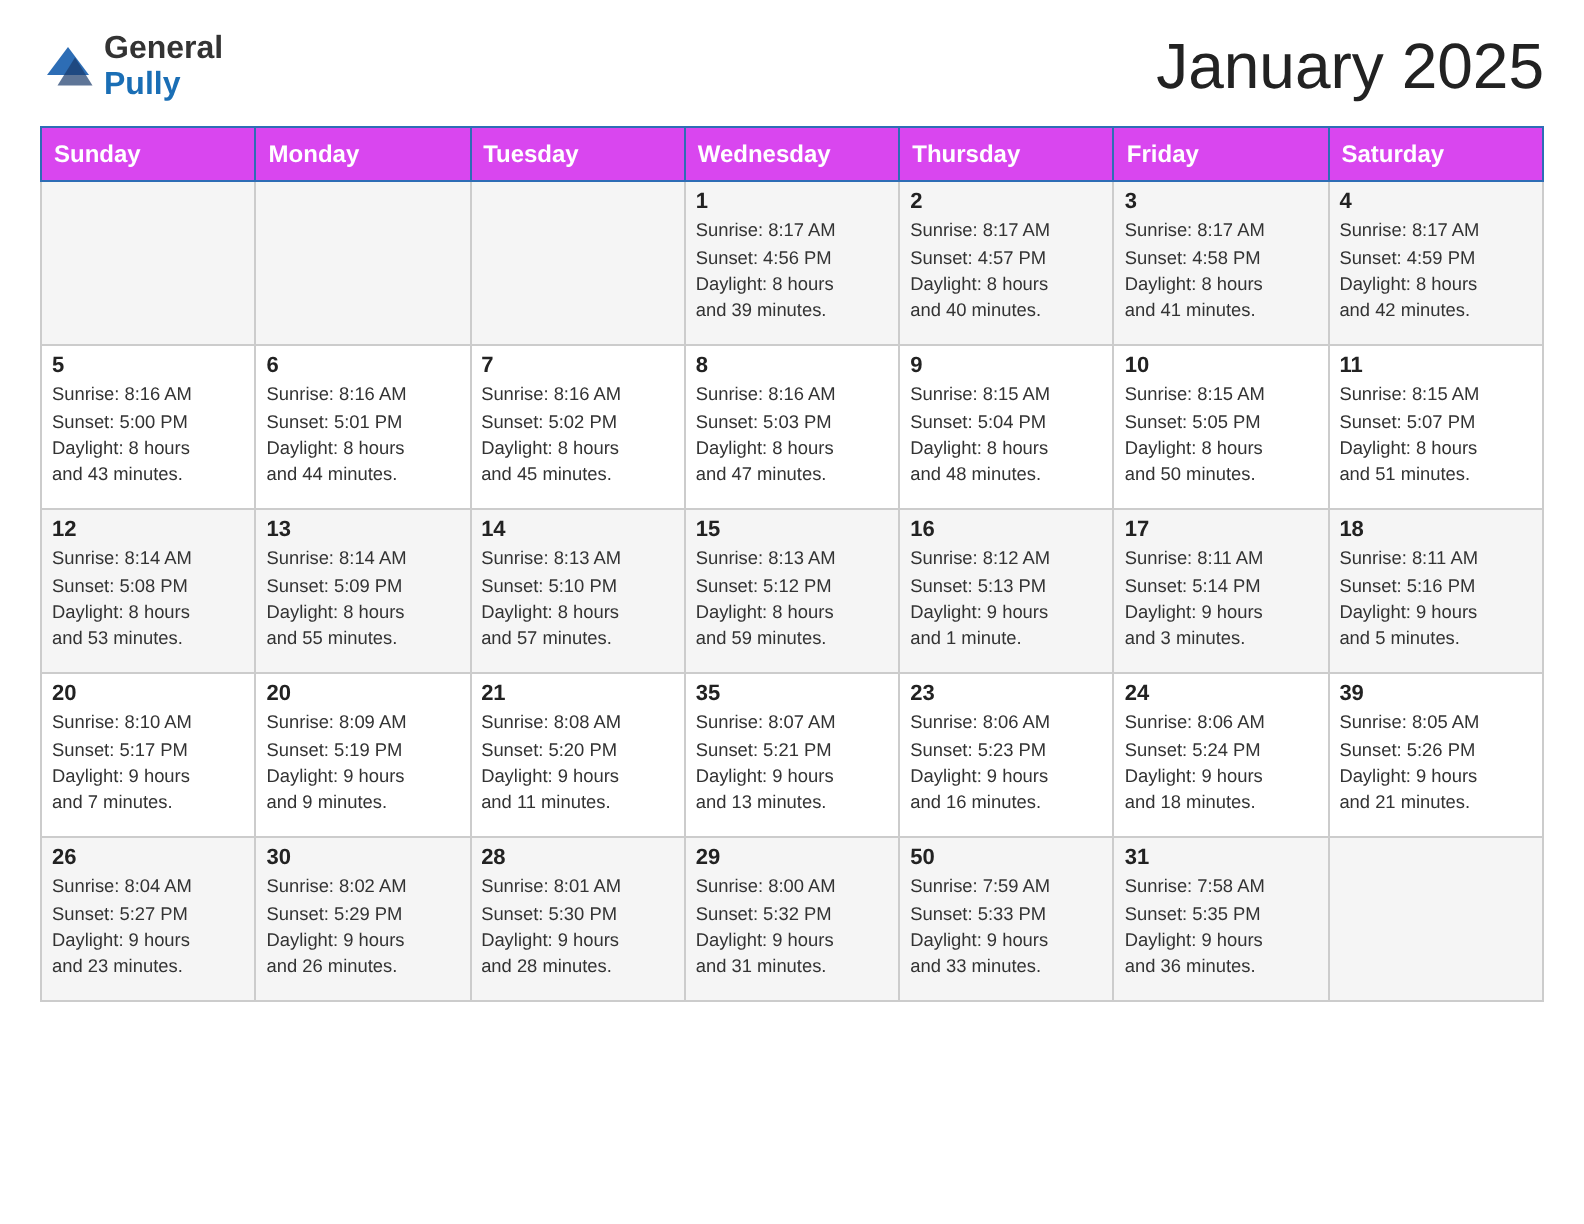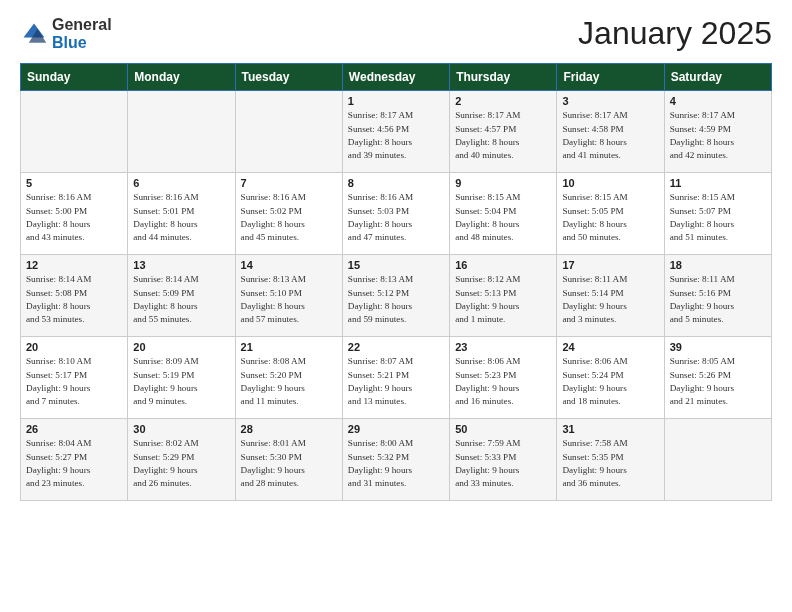--- a/index.html
+++ b/index.html
@@ -41,21 +41,21 @@
     .location {
       font-size: 14px;
       color: #555;
     }
     table {
       width: 100%;
       border-collapse: collapse;
       font-size: 10px;
     }
     thead tr th {
-      background: #14532d;
+      background: #d946ef;
       color: #fff;
       text-align: left;
       padding: 6px 6px;
       font-size: 12px;
       font-weight: 600;
       border: 1px solid #2d6db5;
     }
     tbody tr td {
       border: 1px solid #ccc;
       vertical-align: top;
@@ -73,40 +73,39 @@
     .day-num {
       font-weight: bold;
       font-size: 11px;
       margin-bottom: 2px;
       color: #222;
     }
     .day-info {
       font-size: 9.2px;
       color: #333;
       line-height: 1.45;
-      font-family: Liberation Serif, serif;
     }
     .empty-cell {
       background: #f5f5f5 !important;
     }
   </style>
 </head>
 <body>
 
 <div class="page">
   <div class="header">
     <div class="logo">
       <svg class="logo-icon" viewBox="0 0 32 32" xmlns="http://www.w3.org/2000/svg">
         <polygon points="16,4 28,20 4,20" fill="#2d6db5"></polygon>
         <polygon points="20,10 30,26 10,26" fill="#1a3a6b" opacity="0.7"></polygon>
       </svg>
       <div>
         <div style="font-size:16px;font-weight:bold;color:#333;line-height:1.1;">
           <span>General</span><br>
-          <span style="color:#1a6eb5;">Blue</span>
+          <span style="color:#1a6eb5;">Pully</span>
         </div>
       </div>
     </div>
     <div class="title-block">
       <div class="month-title">January 2025</div>
     </div>
   </div>
 
   <table>
     <thead>
@@ -210,21 +209,21 @@
           </td>
           <td>
             <div class="day-num">20</div>
             <div class="day-info">Sunrise: 8:09 AM<br>Sunset: 5:19 PM<br>Daylight: 9 hours<br>and 9 minutes.</div>
           </td>
           <td>
             <div class="day-num">21</div>
             <div class="day-info">Sunrise: 8:08 AM<br>Sunset: 5:20 PM<br>Daylight: 9 hours<br>and 11 minutes.</div>
           </td>
           <td>
-            <div class="day-num">22</div>
+            <div class="day-num">35</div>
             <div class="day-info">Sunrise: 8:07 AM<br>Sunset: 5:21 PM<br>Daylight: 9 hours<br>and 13 minutes.</div>
           </td>
           <td>
             <div class="day-num">23</div>
             <div class="day-info">Sunrise: 8:06 AM<br>Sunset: 5:23 PM<br>Daylight: 9 hours<br>and 16 minutes.</div>
           </td>
           <td>
             <div class="day-num">24</div>
             <div class="day-info">Sunrise: 8:06 AM<br>Sunset: 5:24 PM<br>Daylight: 9 hours<br>and 18 minutes.</div>
           </td>

